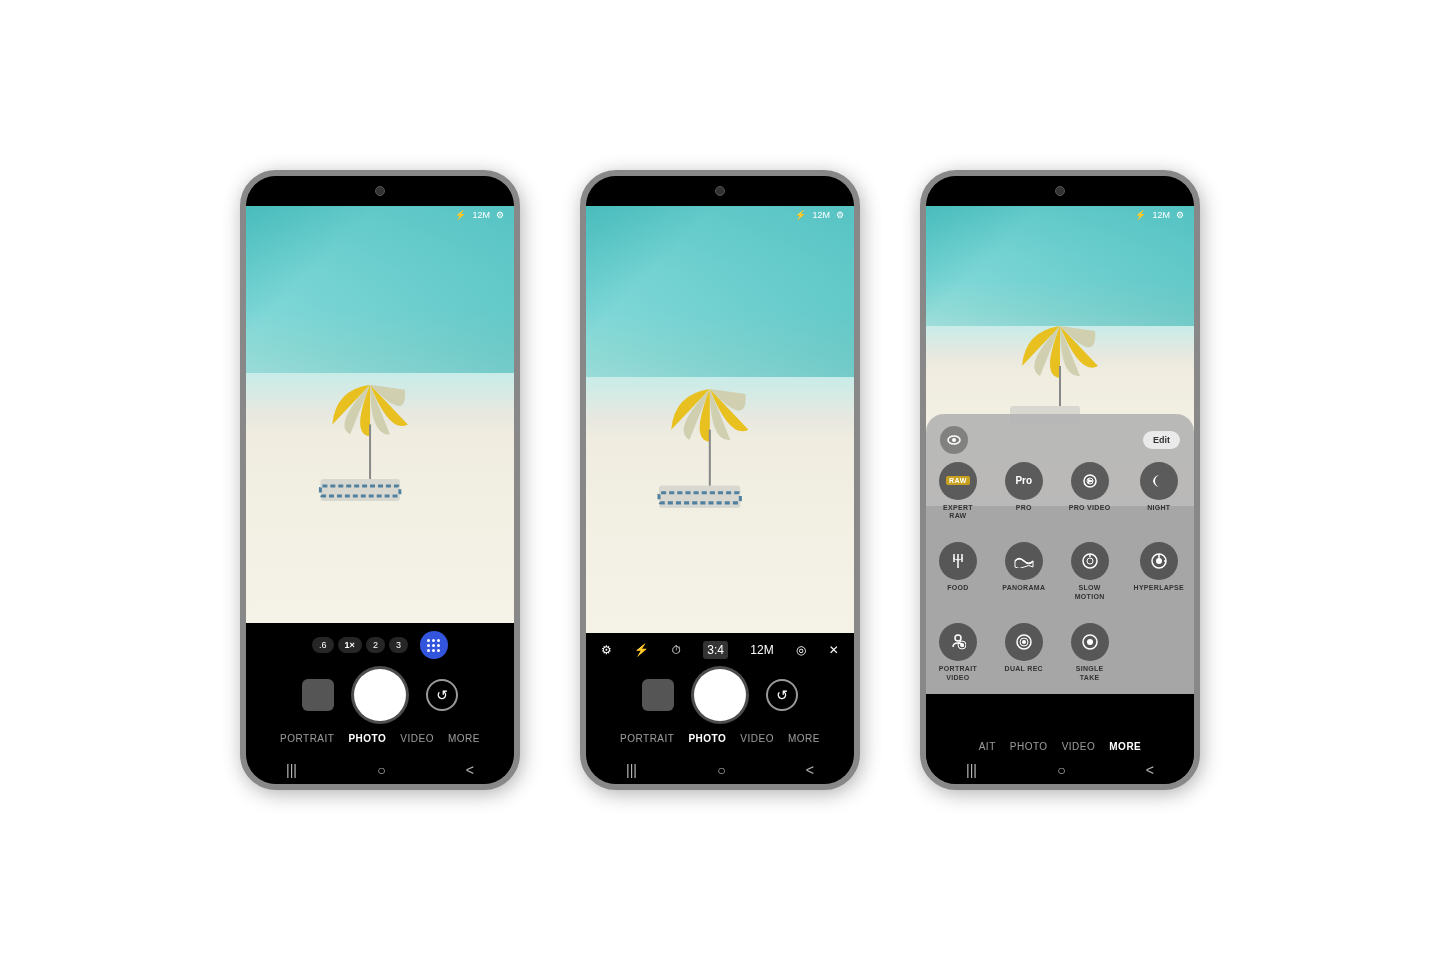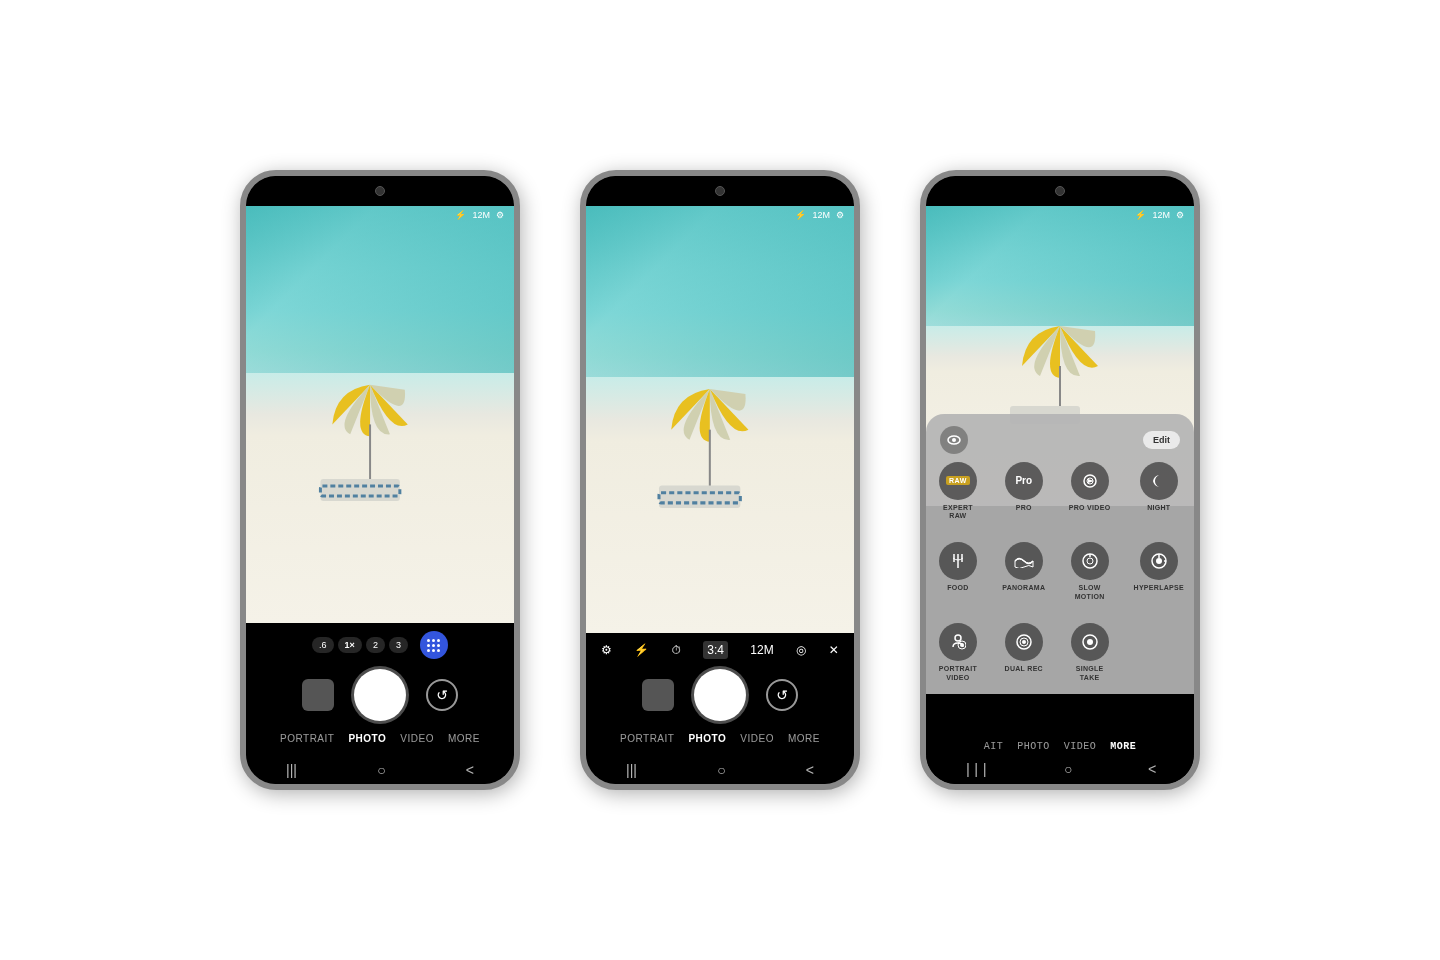--- a/index.html
+++ b/index.html
@@ -642,21 +642,21 @@
             </div>
             <span class="menu-label">SINGLE TAKE</span>
           </div>
 
           <div class="menu-item">
           </div>
 
         </div>
       </div>
 
-      <div style="position:absolute;bottom:0;left:0;right:0;background:#000;font-family:Liberation Mono, monospace;">
+      <div style="position:absolute;bottom:0;left:0;right:0;background:#000;">
 
         <div class="mode-tabs" style="padding:6px 0 4px;">
           <span class="mode-tab">AIT</span>
           <span class="mode-tab">PHOTO</span>
           <span class="mode-tab">VIDEO</span>
           <span class="mode-tab active">MORE</span>
         </div>
 
         <div class="nav-bar">
           <span class="nav-icon">|||</span>

